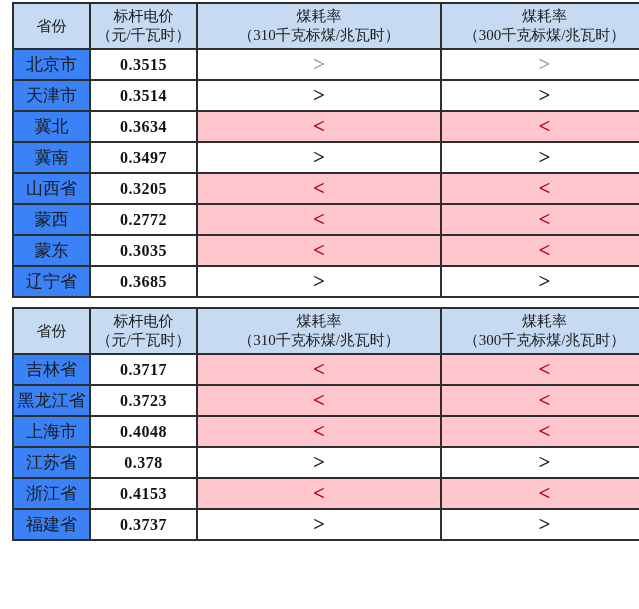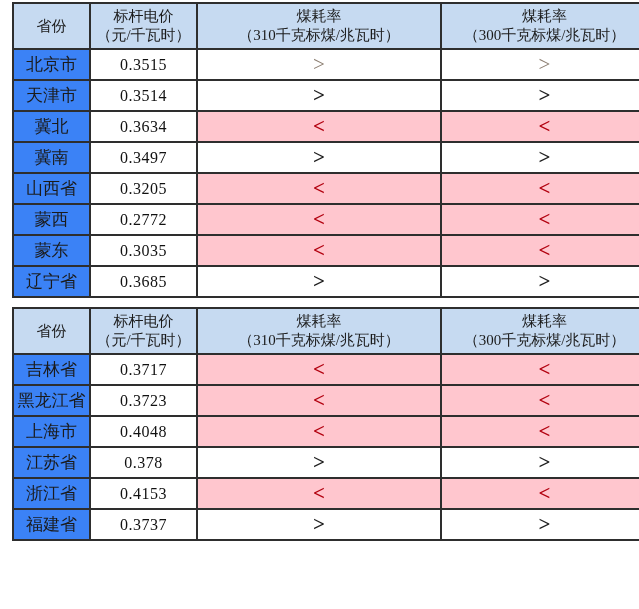--- a/index.html
+++ b/index.html
@@ -32,20 +32,21 @@
   th .hl { display:block; }
   td { height:29px; background:#ffffff; }
   td.prov {
     background:#3b82f6;
     font-size:17px;
   }
   td.price {
     font-size:16px;
     letter-spacing:0.5px;
     color:#111111;
+    font-weight:bold;
   }
   td.cmp {
     font-size:21px;
     line-height:1;
     font-weight:bold;
   }
   td.cmp.gt { color:#1c1c1c; }
   td.cmp.gt-muted { color:#8c7e71; font-weight:normal; }
   td.cmp.lt { background:#ffc6ce; color:#b2000f; }
 </style>

